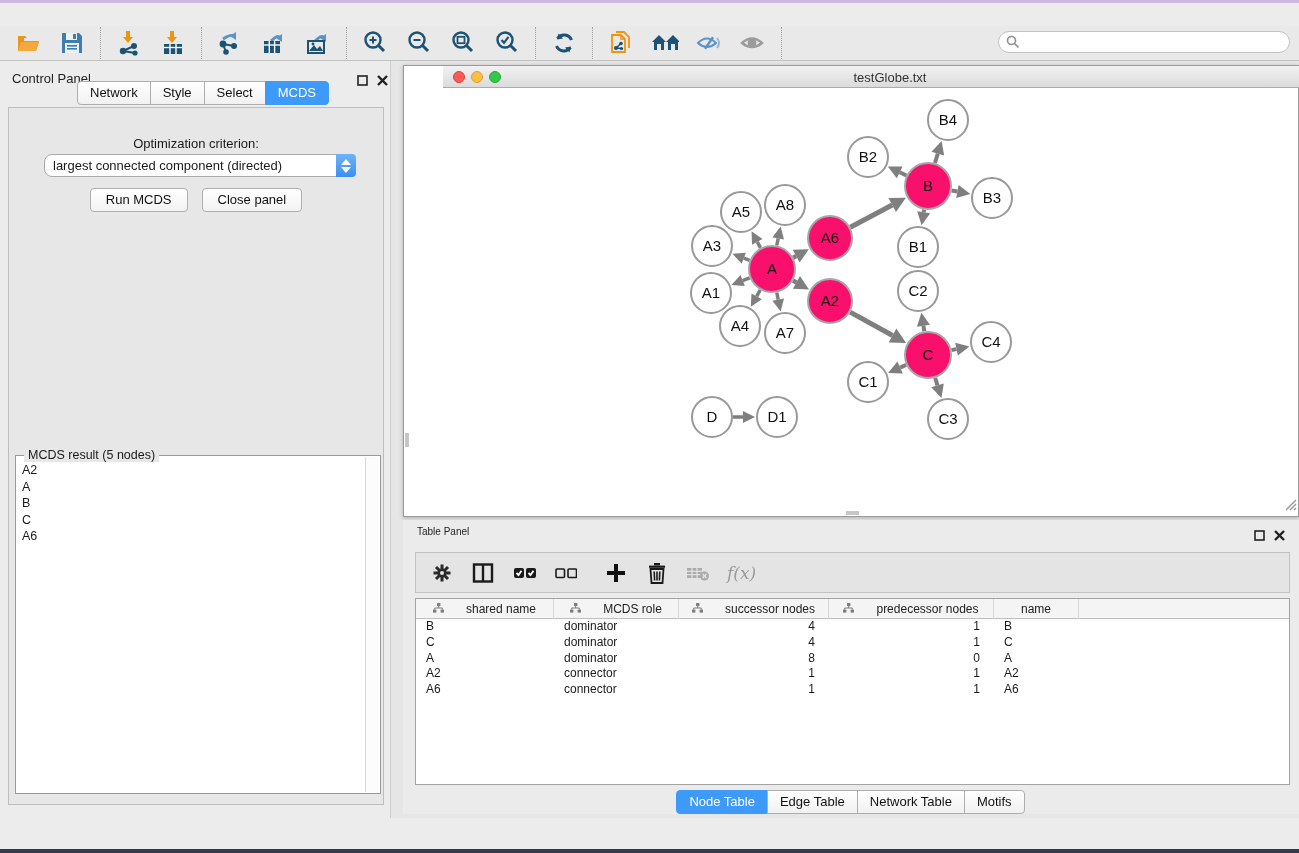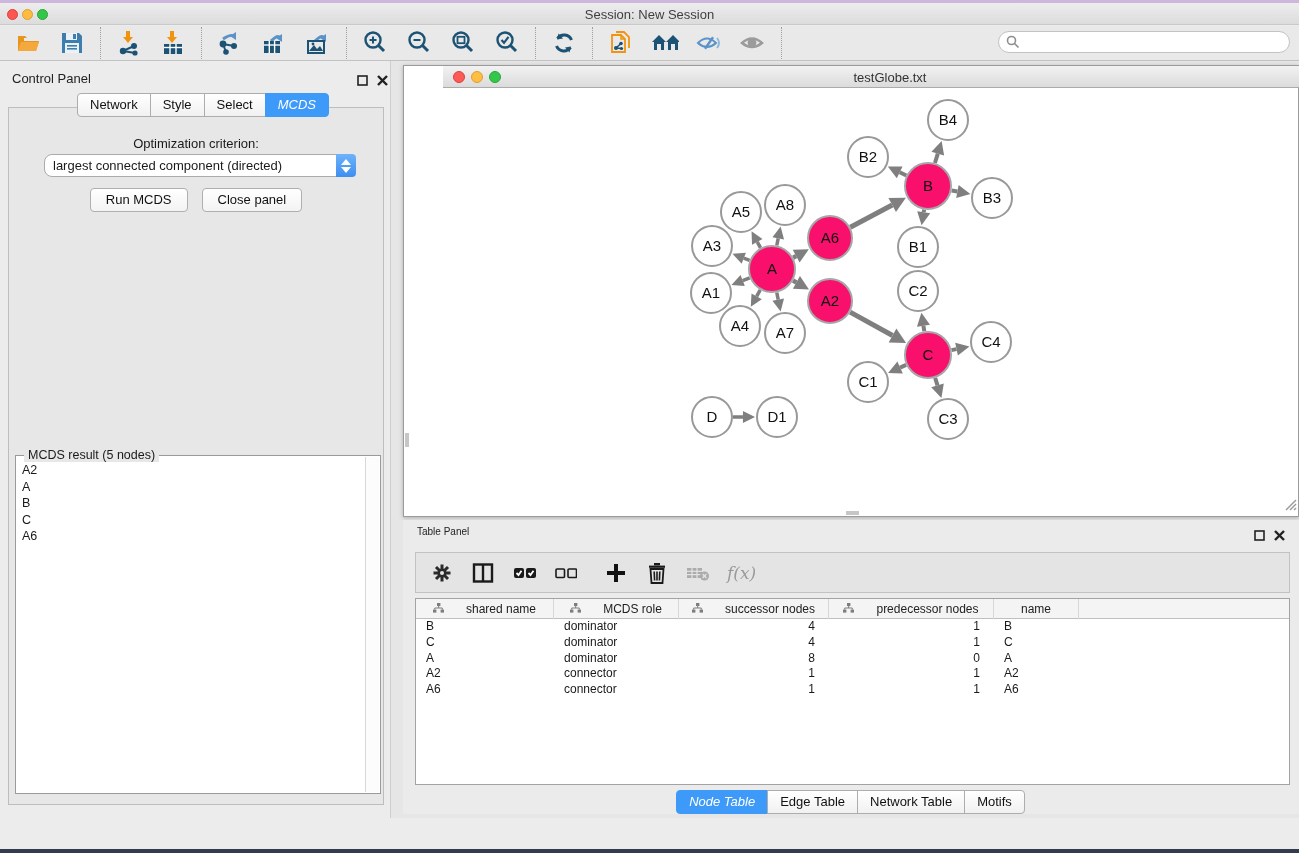--- a/index.html
+++ b/index.html
@@ -29,26 +29,26 @@
   .search-glass { position:absolute; left:8px; top:4px; }
 
   
   .main { position:absolute; left:0; top:61px; width:1299px; height:757px; background:#E6E6E6; }
 
   
   .control-panel { position:absolute; left:0; top:0; width:391px; height:757px; background:#ECECEC;
                    border-right:1px solid #CFCFCF; }
   .cp-title { position:absolute; left:12px; top:10px; font-size:13px; color:#222; }
   .panel-btns { position:absolute; display:flex; gap:9px; align-items:center; }
-  .cp-tabs { position:absolute; left:78px; top:32px; display:flex; z-index:2; }
+  .cp-tabs { position:absolute; left:78px; top:20px; display:flex; z-index:2; }
   .cp-tab { border:1px solid #ADADAD; background:linear-gradient(#FFFFFF,#F1F1F1); padding:3px 12px 4px;
             font-size:13px; margin-left:-1px; cursor:default; color:#111; }
   .cp-tab:first-child { border-radius:4px 0 0 4px; }
   .cp-tab:last-child { border-radius:0 4px 4px 0; }
-  .cp-tab.active { background:#3E9AF8; border-color:#3E9AF8; color:#fff;font-style:italic; }
+  .cp-tab.active { background:#3E9AF8; border-color:#3E9AF8; color:#fff; }
   .cp-inner { position:absolute; left:8px; top:46px; width:376px; height:698px;
               background:#E7E7E7; border:1px solid #BDBDBD; }
   .opt-label { position:absolute; left:0; width:100%; top:28px; text-align:center; font-size:13px; }
   .dropdown { position:absolute; left:35px; top:46px; width:312px; height:23px; background:#fff;
               border:1px solid #ABABAB; border-radius:8px; font-size:13px; display:flex; align-items:center; }
   .dropdown-text { flex:1; padding-left:8px; white-space:nowrap; overflow:hidden; }
   .dropdown-stepper { width:20px; height:23px; margin:-1px -1px -1px 0; background:linear-gradient(#6EB3FA,#3D8EF0);
               border-radius:0 4px 4px 0; display:flex; flex-direction:column; align-items:center; justify-content:center; gap:2px; }
   .cp-buttons { position:absolute; left:0; width:100%; top:80px; display:flex; justify-content:center; gap:14px; }
   .btn { background:linear-gradient(#FFFFFF,#F3F3F3); border:1px solid #AFAFAF; border-radius:4px;
@@ -103,26 +103,20 @@
                 padding:0 10px; font-size:12px; color:#111; }
   .memory-dot { width:10px; height:10px; border-radius:50%; background:#1FA33C; border:1px solid #15802C; }
   .desktop-strip { position:absolute; left:0; top:849px; width:1299px; height:4px; background:#333c4e; }
 </style>
 </head>
 <body>
 
 <div id="app">
 
   <div class="top-strip"></div>
-  <div class="titlebar">
-    <span class="tl-dot" style="left:7px;background:#FC5753;border:1px solid #DF3F3B;"></span>
-    <span class="tl-dot" style="left:22px;background:#FDBC40;border:1px solid #DE9F34;"></span>
-    <span class="tl-dot" style="left:37px;background:#33C748;border:1px solid #27A53A;"></span>
-    <div class="titlebar-title">Session: New Session</div>
-  </div>
 
   <div class="toolbar">
     <div class="tb-group">
       <span class="tb-btn">
         <svg width="26" height="26">
             <path d="M3 8 L3 21 L21 21 L24 11 L9 11 L9 8 Z" fill="#E8951D"></path>
             <path d="M3 8 L3 6 L10 6 L12 8 Z" fill="#E8951D"></path>
             <path d="M6 12 L24 12 L21 21 L3 21 Z" fill="#F5A93C"></path>
           </svg>
       </span>

